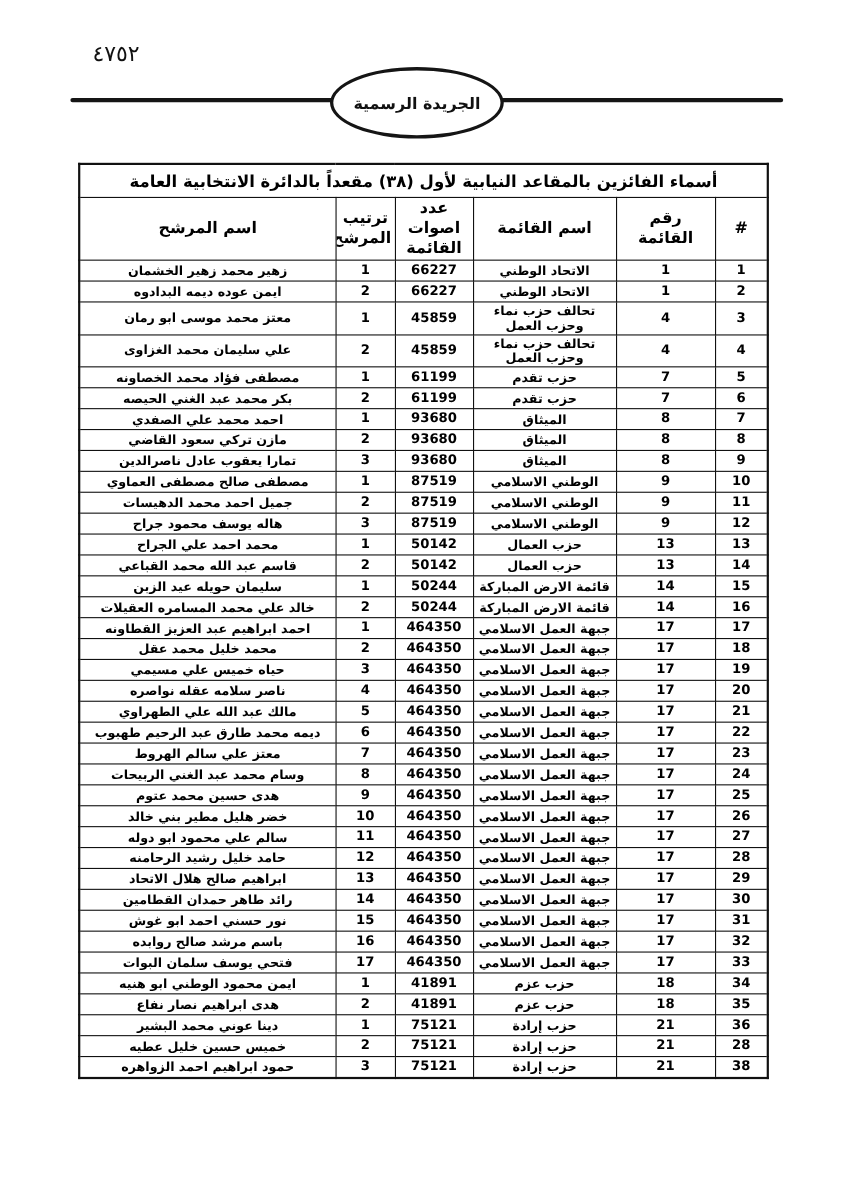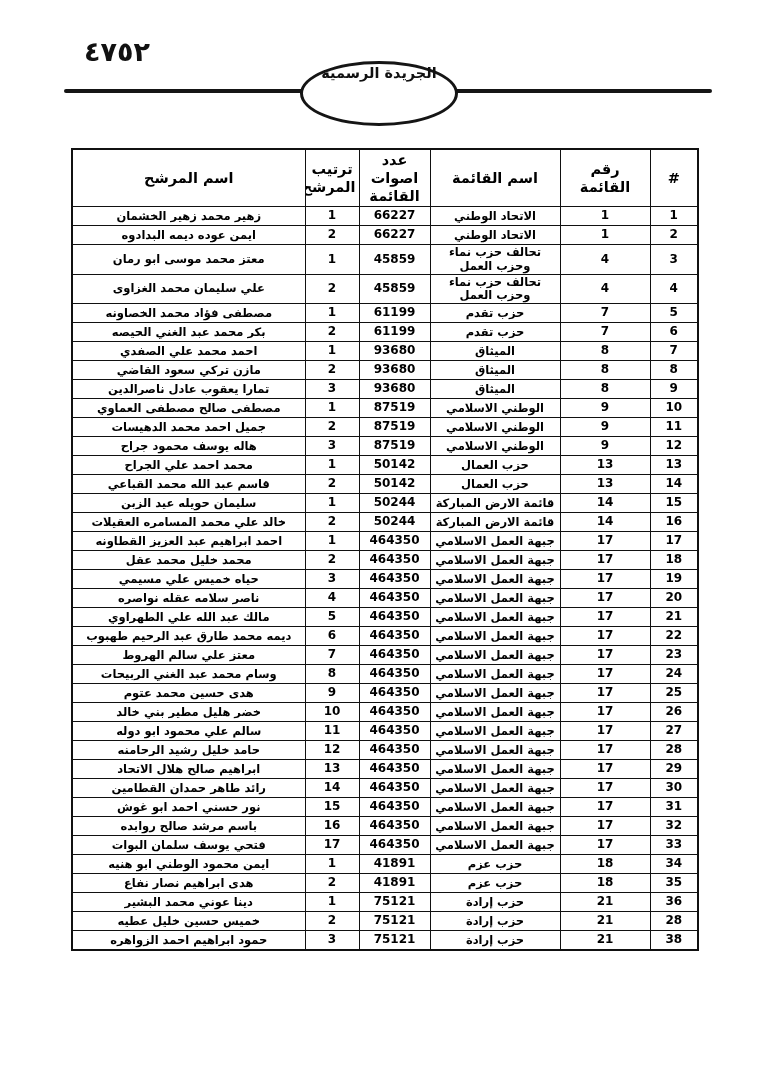--- a/index.html
+++ b/index.html
@@ -12,42 +12,42 @@
     position: relative;
     width: 768px; height: 1086px;
     background: #ffffff;
     overflow: hidden;
     color: #000;
   }
   
   .page-number {
     position: absolute;
     left: 84px; top: 36px;
-    font-size: 27px;
-    font-weight: bold;
+    font-size: 20px;
+    font-weight: normal;
     letter-spacing: 11px;
     color: #111;
     direction: rtl;
     white-space: nowrap;
   }
   .rule-line {
     position: absolute;
     left: 64px; top: 89px;
     width: 648px; height: 4px;
     background: #151515;
     border-radius: 2px;
   }
   .ellipse-badge {
     position: absolute;
     left: 300px; top: 61px;
     width: 152px; height: 59px;
     background: #ffffff;
     border: 3.5px solid #151515;
     border-radius: 50%;
-    display: flex; justify-content: center;
+    display: flex; align-items: center; justify-content: center;
     z-index: 2;
     direction: rtl;
   }
   .ellipse-badge span {
     font-size: 14.5px;
     font-weight: bold;
     color: #111;
     transform: translateY(1px);
   }
   
@@ -107,20 +107,23 @@
   <table class="results">
     <colgroup>
       <col style="width:48px">
       <col style="width:90px">
       <col style="width:130px">
       <col style="width:71px">
       <col style="width:54px">
       <col style="width:233px">
     </colgroup>
     <thead>
+      <tr>
+        <th class="table-title" colspan="6">أسماء الفائزين بالمقاعد النيابية لأول (٣٨) مقعداً بالدائرة الانتخابية العامة</th>
+      </tr>
       <tr class="col-headers">
         <th>#</th>
         <th>رقم القائمة</th>
         <th>اسم القائمة</th>
         <th>عدد اصوات القائمة</th>
         <th>ترتيب المرشح</th>
         <th>اسم المرشح</th>
       </tr>
     </thead>
     <tbody>

